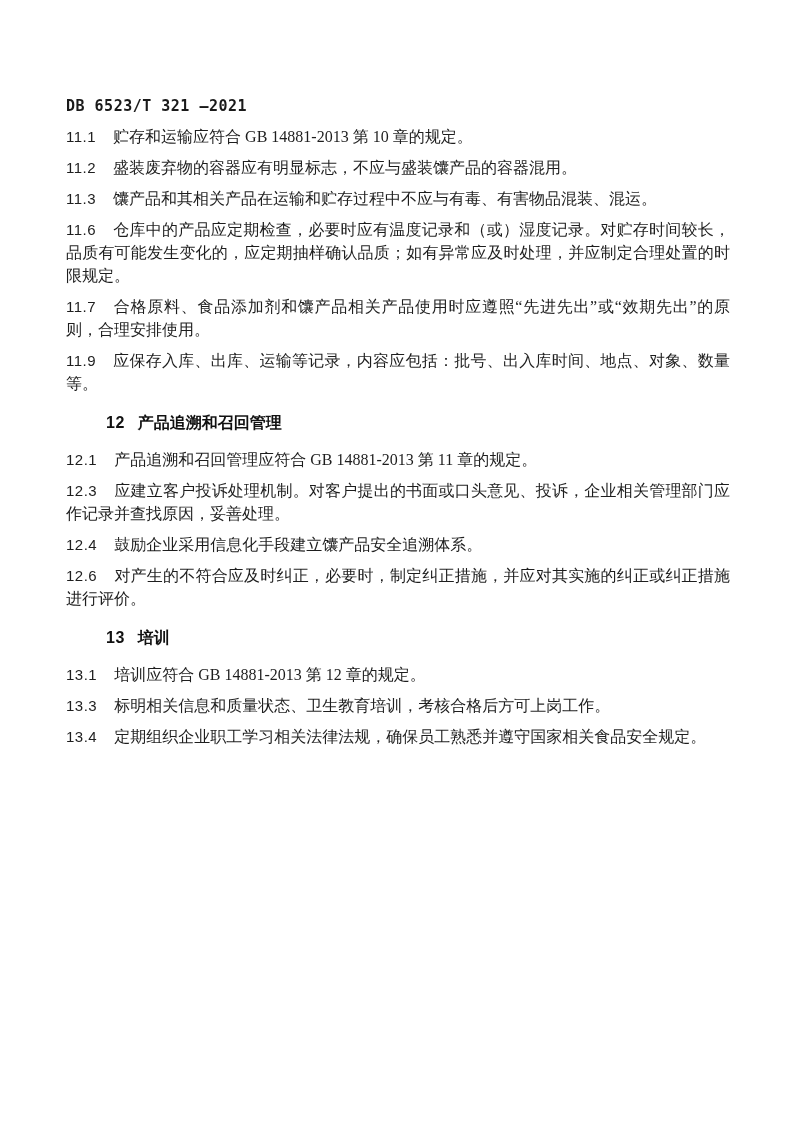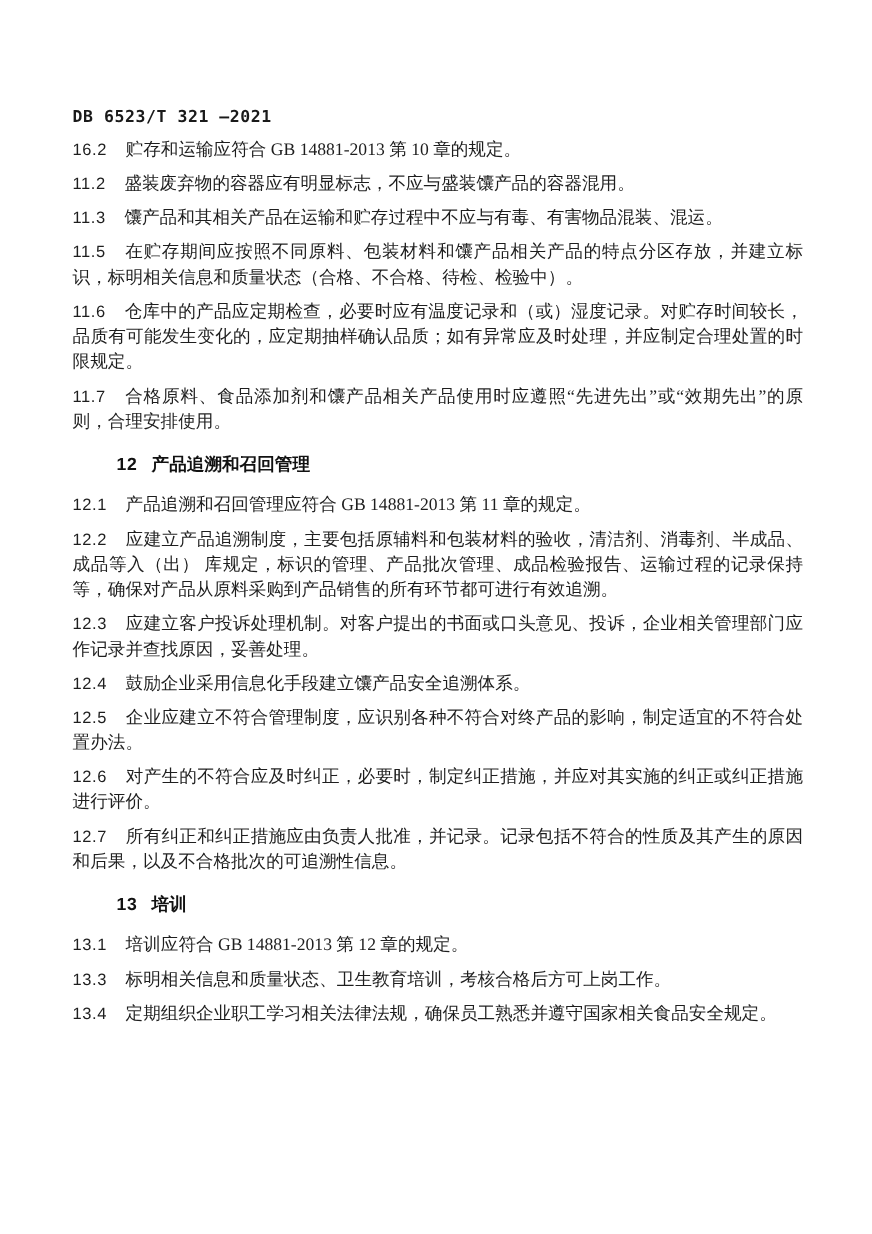--- a/index.html
+++ b/index.html
@@ -55,34 +55,31 @@
     margin-left: 40px;
   }
 </style>
 </head>
 <body>
 
 <div class="page">
 
   <div class="doc-header">DB 6523/T 321 —2021</div>
 
-  <p class="clause"><span class="num">16.2</span><span>贮存和运输应符合 GB 14881-2013 第 10 章的规定。</span></p>
+  <p class="clause"><span class="num">11.1</span><span>贮存和运输应符合 GB 14881-2013 第 10 章的规定。</span></p>
   <p class="clause"><span class="num">11.2</span><span>盛装废弃物的容器应有明显标志，不应与盛装馕产品的容器混用。</span></p>
   <p class="clause"><span class="num">11.3</span><span>馕产品和其相关产品在运输和贮存过程中不应与有毒、有害物品混装、混运。</span></p>
-  <p class="clause"><span class="num">11.5</span><span>在贮存期间应按照不同原料、包装材料和馕产品相关产品的特点分区存放，并建立标识，标明相关信息和质量状态（合格、不合格、待检、检验中）。</span></p>
   <p class="clause"><span class="num">11.6</span><span>仓库中的产品应定期检查，必要时应有温度记录和（或）湿度记录。对贮存时间较长，品质有可能发生变化的，应定期抽样确认品质；如有异常应及时处理，并应制定合理处置的时限规定。</span></p>
   <p class="clause"><span class="num">11.7</span><span>合格原料、食品添加剂和馕产品相关产品使用时应遵照“先进先出”或“效期先出”的原则，合理安排使用。</span></p>
+  <p class="clause"><span class="num">11.9</span><span>应保存入库、出库、运输等记录，内容应包括：批号、出入库时间、地点、对象、数量等。</span></p>
 
   <h2 class="sec-heading"><span class="num">12</span><span>产品追溯和召回管理</span></h2>
   <p class="clause"><span class="num">12.1</span><span>产品追溯和召回管理应符合 GB 14881-2013 第 11 章的规定。</span></p>
-  <p class="clause"><span class="num">12.2</span><span>应建立产品追溯制度，主要包括原辅料和包装材料的验收，清洁剂、消毒剂、半成品、成品等入（出） 库规定，标识的管理、产品批次管理、成品检验报告、运输过程的记录保持等，确保对产品从原料采购到产品销售的所有环节都可进行有效追溯。</span></p>
   <p class="clause"><span class="num">12.3</span><span>应建立客户投诉处理机制。对客户提出的书面或口头意见、投诉，企业相关管理部门应作记录并查找原因，妥善处理。</span></p>
   <p class="clause"><span class="num">12.4</span><span>鼓励企业采用信息化手段建立馕产品安全追溯体系。</span></p>
-  <p class="clause"><span class="num">12.5</span><span>企业应建立不符合管理制度，应识别各种不符合对终产品的影响，制定适宜的不符合处置办法。</span></p>
   <p class="clause"><span class="num">12.6</span><span>对产生的不符合应及时纠正，必要时，制定纠正措施，并应对其实施的纠正或纠正措施进行评价。</span></p>
-  <p class="clause"><span class="num">12.7</span><span>所有纠正和纠正措施应由负责人批准，并记录。记录包括不符合的性质及其产生的原因和后果，以及不合格批次的可追溯性信息。</span></p>
 
   <h2 class="sec-heading"><span class="num">13</span><span>培训</span></h2>
   <p class="clause"><span class="num">13.1</span><span>培训应符合 GB 14881-2013 第 12 章的规定。</span></p>
   <p class="clause"><span class="num">13.3</span><span>标明相关信息和质量状态、卫生教育培训，考核合格后方可上岗工作。</span></p>
   <p class="clause"><span class="num">13.4</span><span>定期组织企业职工学习相关法律法规，确保员工熟悉并遵守国家相关食品安全规定。</span></p>
 
 </div>
 
 </body></html>

